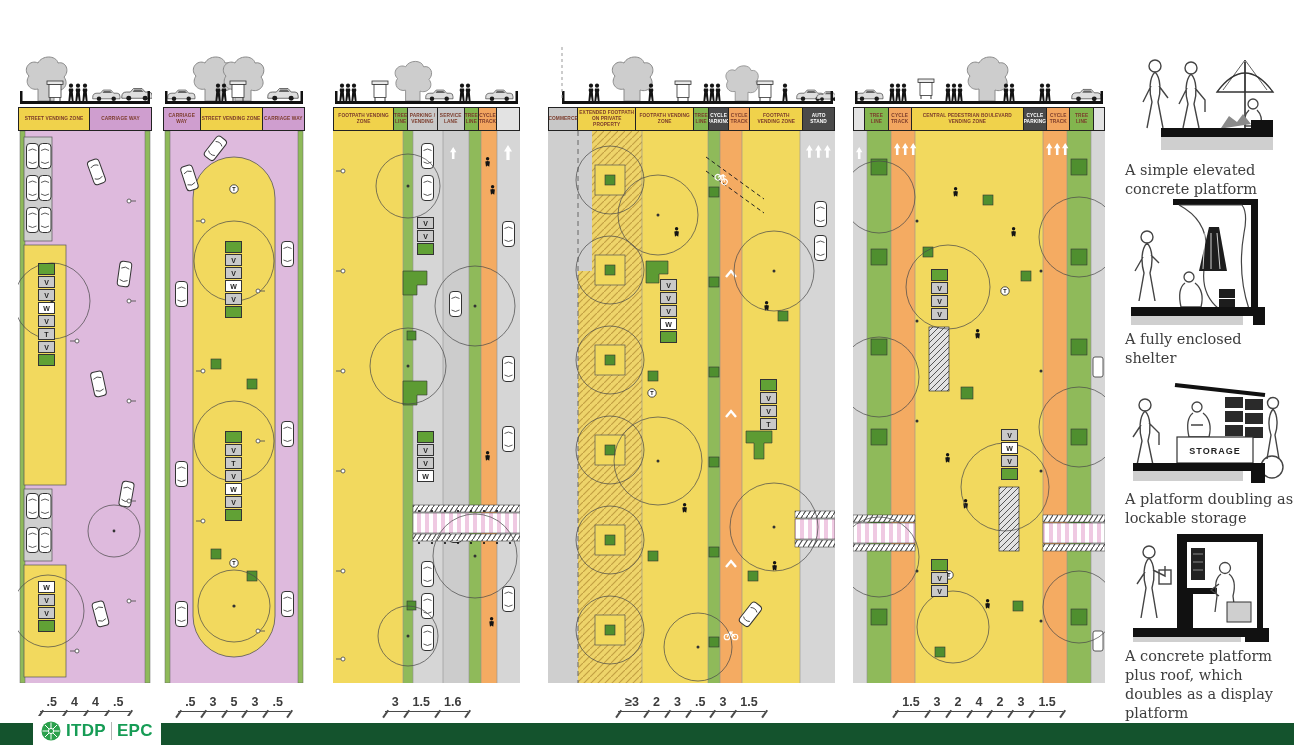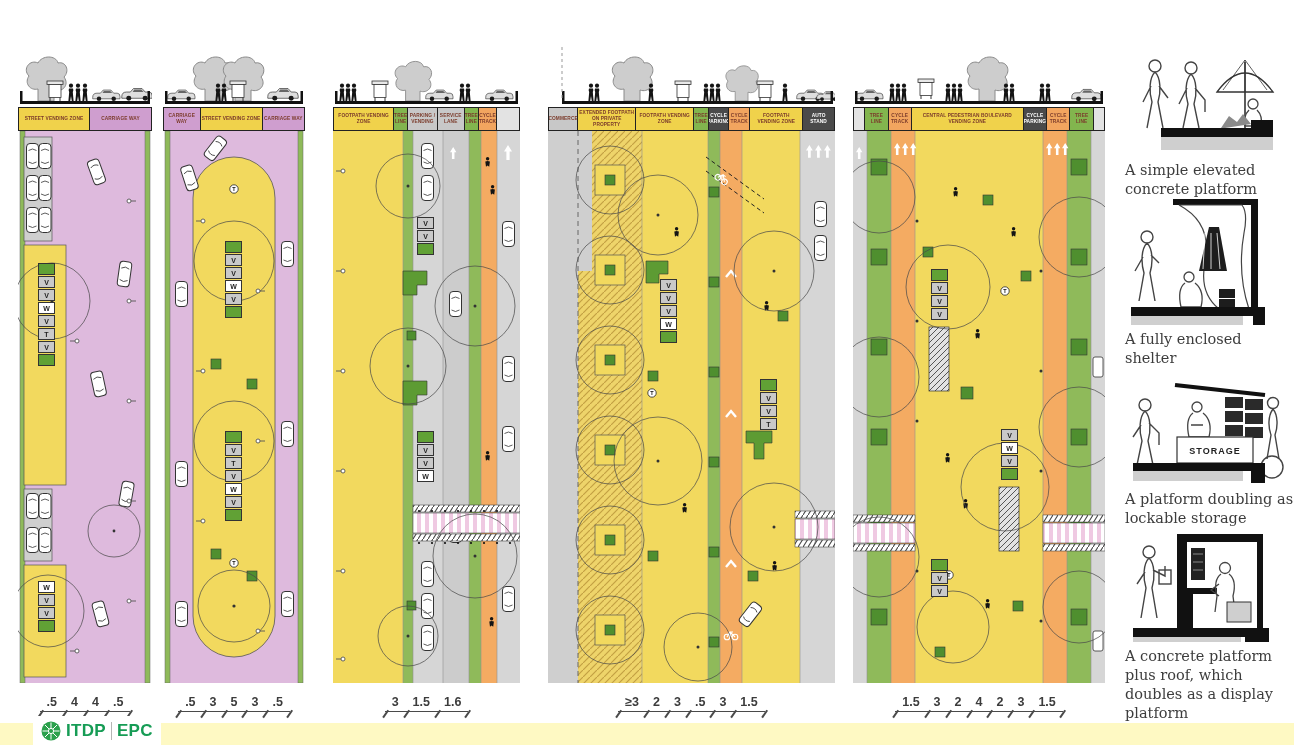--- a/index.html
+++ b/index.html
@@ -27,21 +27,21 @@
            background:#4a4a4a;transform:rotate(-55deg);}
   .tree{fill:none;stroke:#4a4a4a;stroke-width:.9;opacity:.8;}
   .treedot{fill:#333;}
   .gsq{fill:#4f8f2f;stroke:#333;stroke-width:.6;}
   .bollard{fill:#111;}
   .tmark-t{font-family:"Liberation Sans",sans-serif;font-size:5.5px;font-weight:bold;fill:#111;}
   .sidebar-item{position:absolute;left:1125px;width:170px;}
   .sidebar-item svg{display:block;}
   .caption{margin-top:5px;font-family:"DejaVu Serif","Liberation Serif",serif;
            font-size:14.5px;line-height:1.32;color:#3d3d3d;}
-  .footer{position:absolute;left:0;top:723px;width:1294px;height:22px;background:#fef9c3;}
+  .footer{position:absolute;left:0;top:723px;width:1294px;height:22px;background:#14532d;}
   .logoplate{position:absolute;left:33px;top:-7px;height:29px;background:#fff;
              display:flex;align-items:center;gap:5px;padding:0 8px;}
   .logo-text{font-size:17px;font-weight:bold;color:#169c55;letter-spacing:.3px;}
   .logo-div{width:1px;height:18px;background:#b5b5b5;}
   .storage-t{font-family:"Liberation Sans",sans-serif;font-size:9px;font-weight:bold;fill:#222;letter-spacing:1px;}
 </style>
 </head>
 <body>
 
 <svg width="0" height="0" style="position:absolute" aria-hidden="true">

